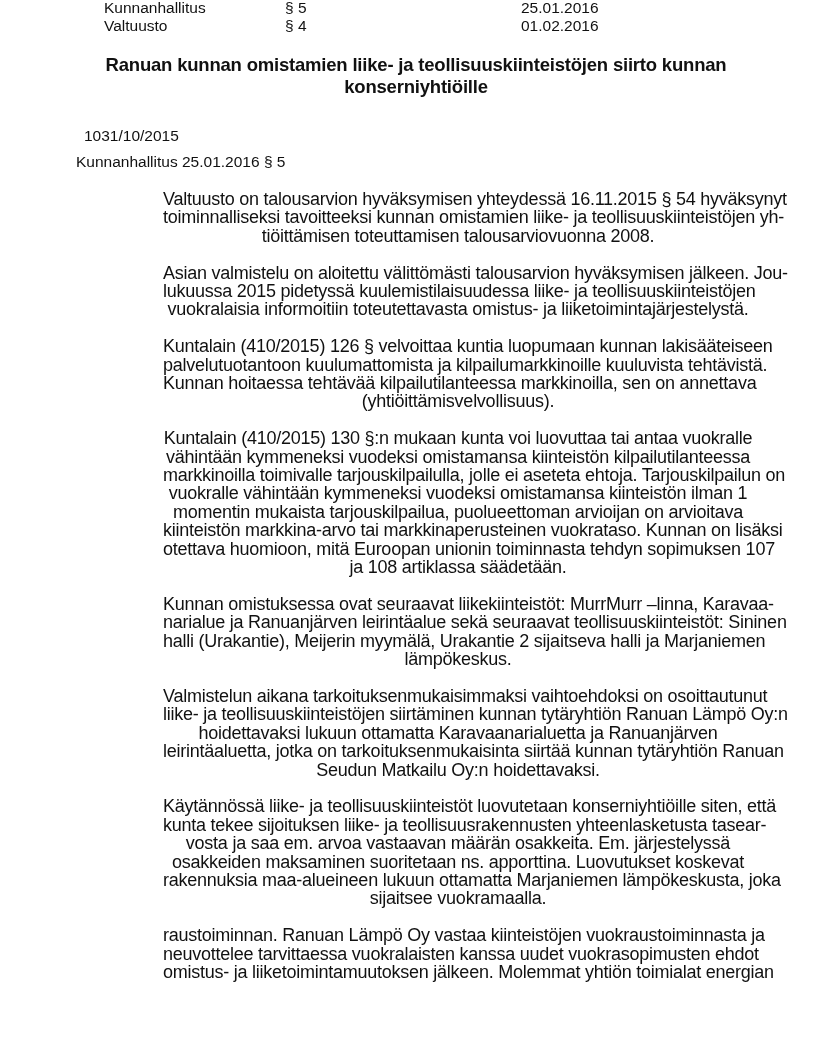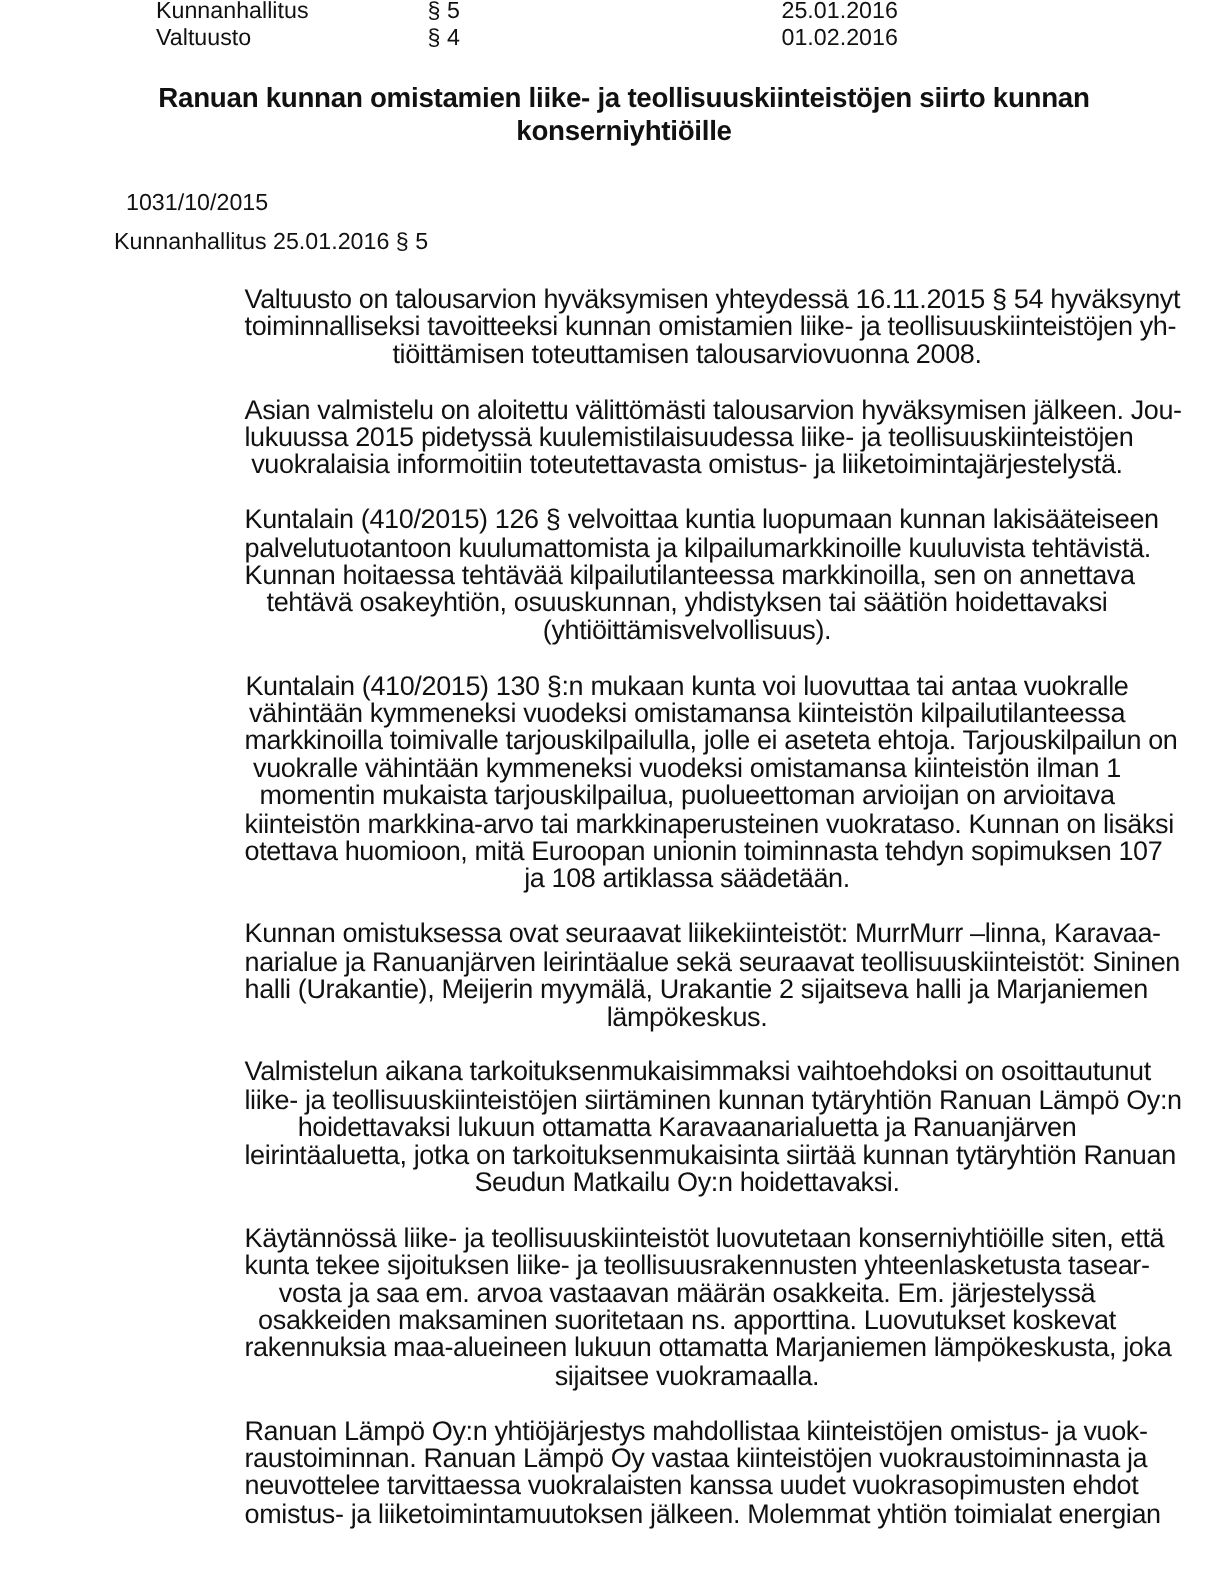--- a/index.html
+++ b/index.html
@@ -50,21 +50,20 @@
     </p>
     <p>
       <span class="line">Asian valmistelu on aloitettu välittömästi talousarvion hyväksymisen jälkeen. Jou-</span>
       <span class="line">lukuussa 2015 pidetyssä kuulemistilaisuudessa liike- ja teollisuuskiinteistöjen</span>
       <span class="line">vuokralaisia informoitiin toteutettavasta omistus- ja liiketoimintajärjestelystä.</span>
     </p>
     <p>
       <span class="line">Kuntalain (410/2015) 126 § velvoittaa kuntia luopumaan kunnan lakisääteiseen</span>
       <span class="line">palvelutuotantoon kuulumattomista ja kilpailumarkkinoille kuuluvista tehtävistä.</span>
       <span class="line">Kunnan hoitaessa tehtävää kilpailutilanteessa markkinoilla, sen on annettava</span>
-      <span class="line">tehtävä osakeyhtiön, osuuskunnan, yhdistyksen tai säätiön hoidettavaksi</span>
       <span class="line">(yhtiöittämisvelvollisuus).</span>
     </p>
     <p>
       <span class="line">Kuntalain (410/2015) 130 §:n mukaan kunta voi luovuttaa tai antaa vuokralle</span>
       <span class="line">vähintään kymmeneksi vuodeksi omistamansa kiinteistön kilpailutilanteessa</span>
       <span class="line">markkinoilla toimivalle tarjouskilpailulla, jolle ei aseteta ehtoja. Tarjouskilpailun on</span>
       <span class="line">vuokralle vähintään kymmeneksi vuodeksi omistamansa kiinteistön ilman 1</span>
       <span class="line">momentin mukaista tarjouskilpailua, puolueettoman arvioijan on arvioitava</span>
       <span class="line">kiinteistön markkina-arvo tai markkinaperusteinen vuokrataso. Kunnan on lisäksi</span>
       <span class="line">otettava huomioon, mitä Euroopan unionin toiminnasta tehdyn sopimuksen 107</span>
@@ -85,18 +84,17 @@
     </p>
     <p>
       <span class="line">Käytännössä liike- ja teollisuuskiinteistöt luovutetaan konserniyhtiöille siten, että</span>
       <span class="line">kunta tekee sijoituksen liike- ja teollisuusrakennusten yhteenlasketusta tasear-</span>
       <span class="line">vosta ja saa em. arvoa vastaavan määrän osakkeita. Em. järjestelyssä</span>
       <span class="line">osakkeiden maksaminen suoritetaan ns. apporttina. Luovutukset koskevat</span>
       <span class="line">rakennuksia maa-alueineen lukuun ottamatta Marjaniemen lämpökeskusta, joka</span>
       <span class="line">sijaitsee vuokramaalla.</span>
     </p>
     <p>
-      <span class="line">Ranuan Lämpö Oy:n yhtiöjärjestys mahdollistaa kiinteistöjen omistus- ja vuok-</span>
       <span class="line">raustoiminnan. Ranuan Lämpö Oy vastaa kiinteistöjen vuokraustoiminnasta ja</span>
       <span class="line">neuvottelee tarvittaessa vuokralaisten kanssa uudet vuokrasopimusten ehdot</span>
       <span class="line">omistus- ja liiketoimintamuutoksen jälkeen. Molemmat yhtiön toimialat energian</span>
     </p>
   </div>
 
 </body></html>

